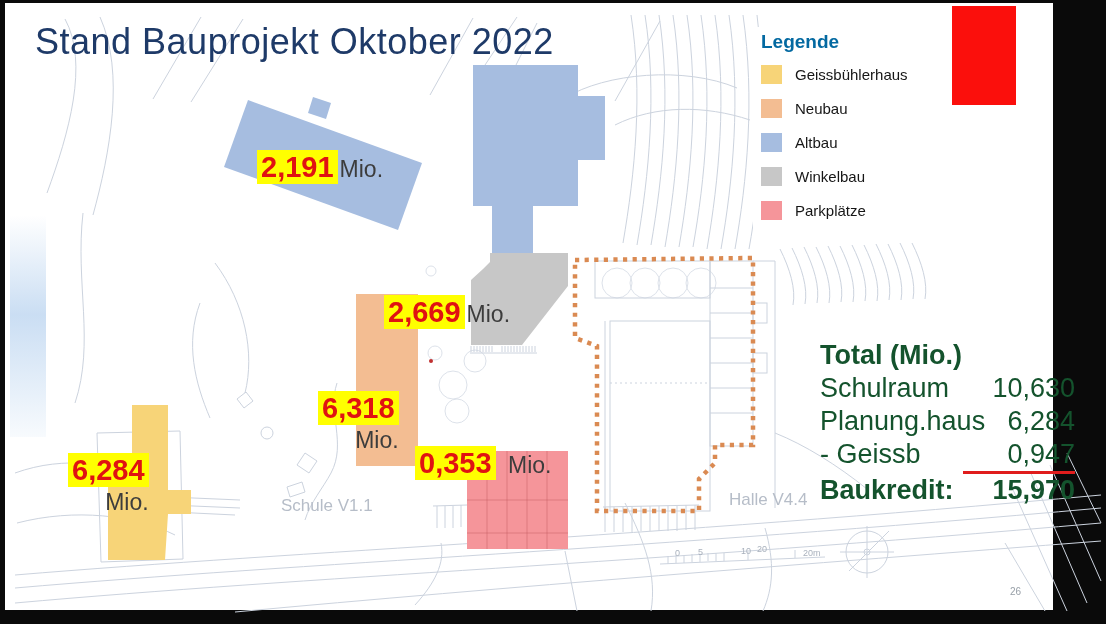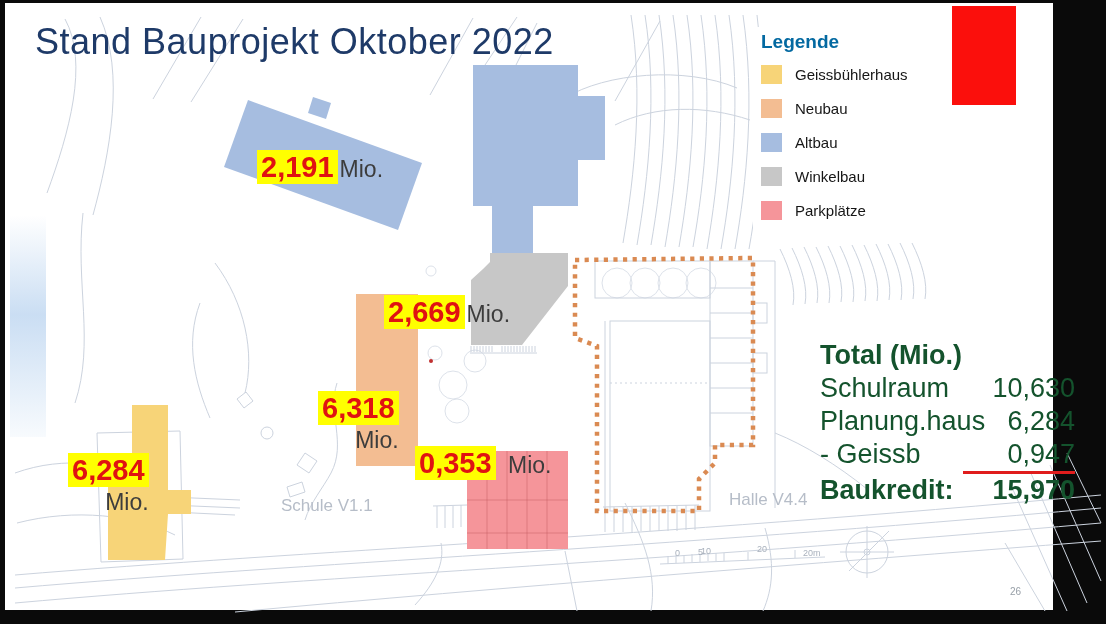--- a/index.html
+++ b/index.html
@@ -205,20 +205,20 @@
         <span class="t-label">Baukredit:</span>
         <span class="t-val">15,970</span>
       </div>
     </div>
 
     <div class="plan-text" style="left:276px;top:493px;">Schule V1.1</div>
     <div class="plan-text" style="left:724px;top:487px;">Halle V4.4</div>
 
     <span class="scale-num" style="left:670px;top:545px;">0</span>
     <span class="scale-num" style="left:693px;top:544px;">5</span>
-    <span class="scale-num" style="left:696px;top:543px;">10</span>
+    <span class="scale-num" style="left:736px;top:543px;">10</span>
     <span class="scale-num" style="left:752px;top:541px;">20</span>
     <span class="scale-num" style="left:798px;top:545px;">20m</span>
 
     <div class="page-number">26</div>
 
   </div>
 </div>
 
 </body></html>

